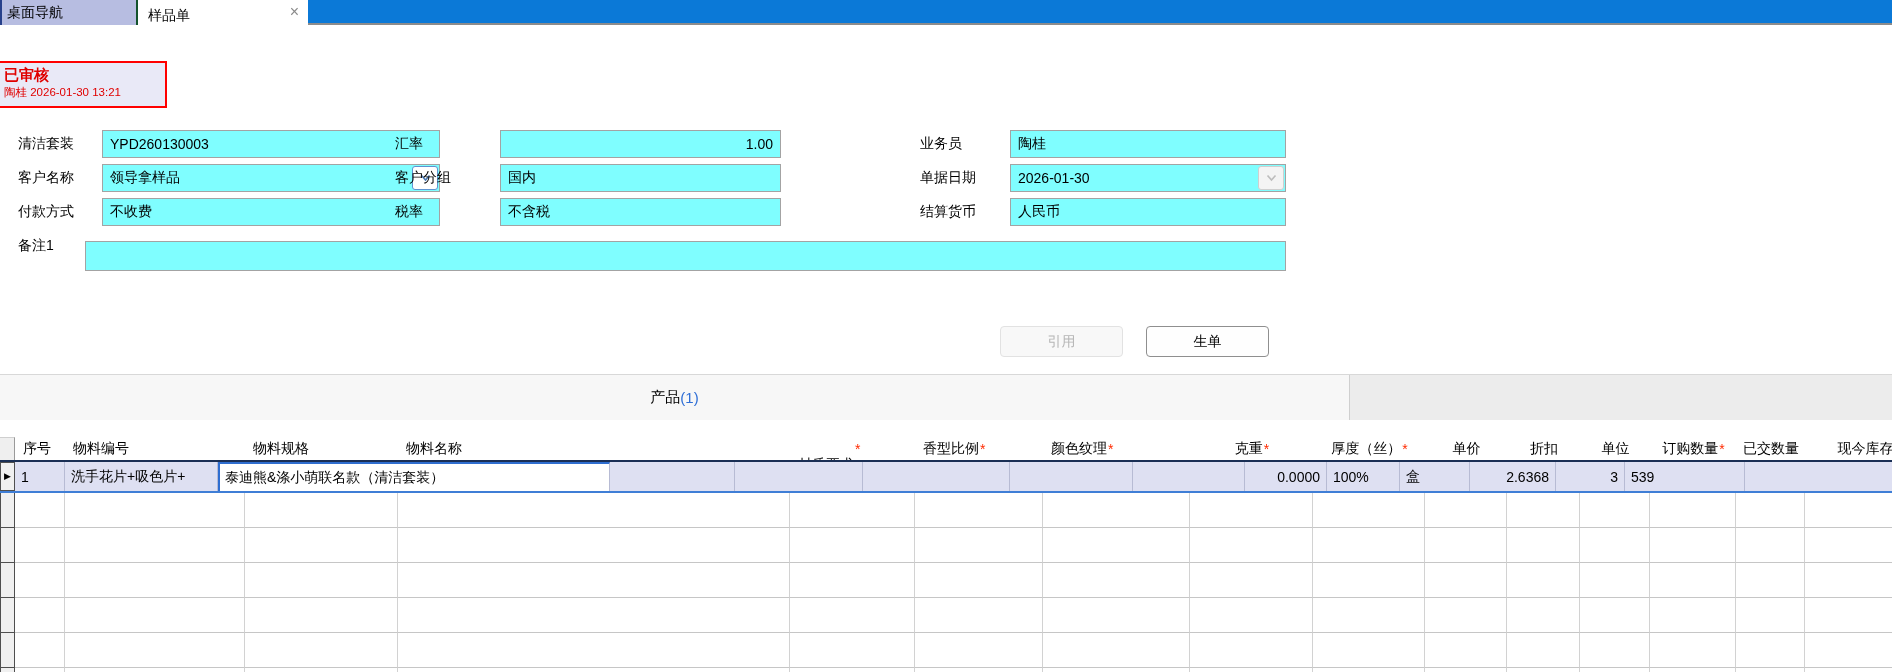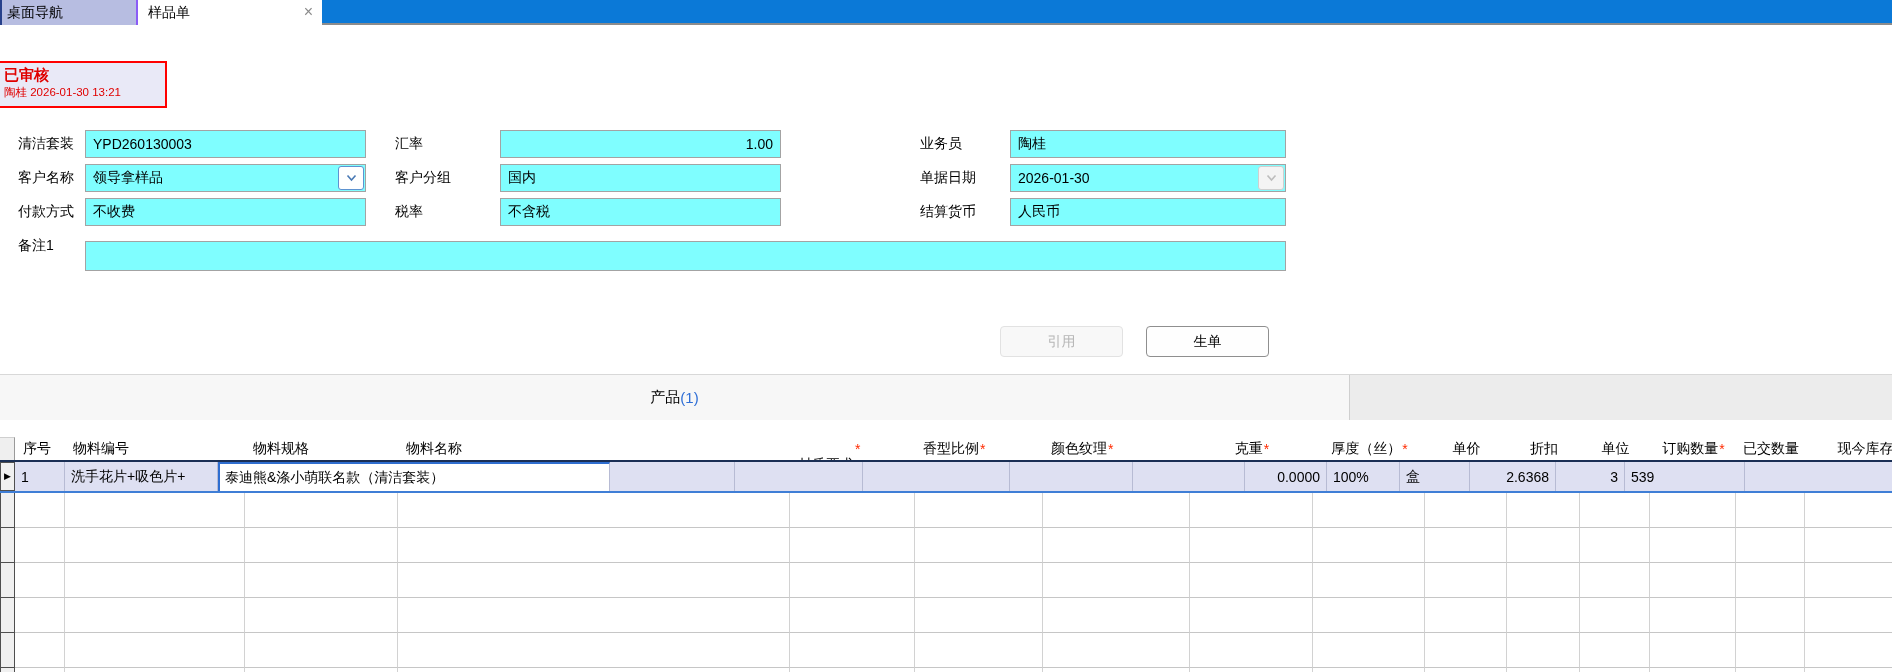--- a/index.html
+++ b/index.html
@@ -6,22 +6,22 @@
   html,body { width: 1892px; height: 672px; }
   body {
     position: relative; overflow: hidden; background: #fff;
     font-family: "Liberation Sans", "DejaVu Sans", sans-serif; color: #000;
   }
 
   
   .tabbar { position: absolute; left: 0; top: 0; width: 1892px; height: 25px; display: flex; }
   .tab-desktop { width: 136px; background: #b7bde1; border-left: 2px solid #27408b;
                  display: flex; align-items: center; padding: 0 5px; font-size: 14px; }
-  .tab-sample  { width: 186px; background: #fff; border-left: 2px solid #8b5cf6;
-                 display: flex; align-items: center; padding: 0 10px; font-size: 14px; position: relative; }
+  .tab-sample  { width: 172px; background: #fff; border-left: 2px solid #14532d;
+                 display: flex; align-items: flex-end; padding: 0 10px; font-size: 14px; position: relative; }
   .tab-close { position: absolute; right: 9px; top: 2px; color: #8a8a8a; font-size: 16px; line-height: 20px; }
   .tab-fill { flex: 1; background: #0b79d7; border-bottom: 2px solid #8c8c8c; }
 
   
   .stamp { position: absolute; left: -6px; top: 61px; width: 173px; height: 47px;
            border: 2px solid #ff0000; background: #e9e9f7; padding: 2px 4px 0 8px; }
   .stamp-status { color: #e00000; font-weight: bold; font-size: 15px; line-height: 20px; }
   .stamp-by { color: #e00000; font-size: 11.5px; white-space: nowrap; }
 
   
@@ -31,21 +31,21 @@
            white-space: nowrap; overflow: hidden; }
   .field.right { justify-content: flex-end; }
   .field.combo { padding-right: 1px; }
   .combo-btn { margin-left: auto; width: 26px; height: 24px; background: #fff;
                border: 1px solid #5e93d1; border-radius: 3px;
                display: flex; align-items: center; justify-content: center; flex-shrink: 0; }
   .combo-btn.gray { background: #f4f4f4; border: 1px solid #cfcfcf; }
 
   
   .r1 { top: 130px; } .r2 { top: 164px; } .r3 { top: 198px; } .r4 { top: 241px; }
-  .lc1 { left: 18px; }  .fc1 { left: 85px;  width: 281px; }
+  .lc1 { left: 18px; }  .fc1 { left: 102px;  width: 338px; }
   .lc2 { left: 395px; } .fc2 { left: 500px; width: 281px; }
   .lc3 { left: 920px; } .fc3 { left: 1010px; width: 276px; }
   .remark-field { left: 85px; width: 1201px; height: 30px; }
   .remark-label { top: 232px; }
 
   
   .btn { position: absolute; height: 31px; width: 123px; border-radius: 4px; font-size: 14px;
          display: flex; align-items: center; justify-content: center; }
   .btn-reference { left: 1000px; top: 326px; background: #f8f8f8; border: 1px solid #e2e2e2; color: #b5b5b5; }
   .btn-generate  { left: 1146px; top: 326px; background: #fefefe; border: 1px solid #8f8f8f; color: #000; }

